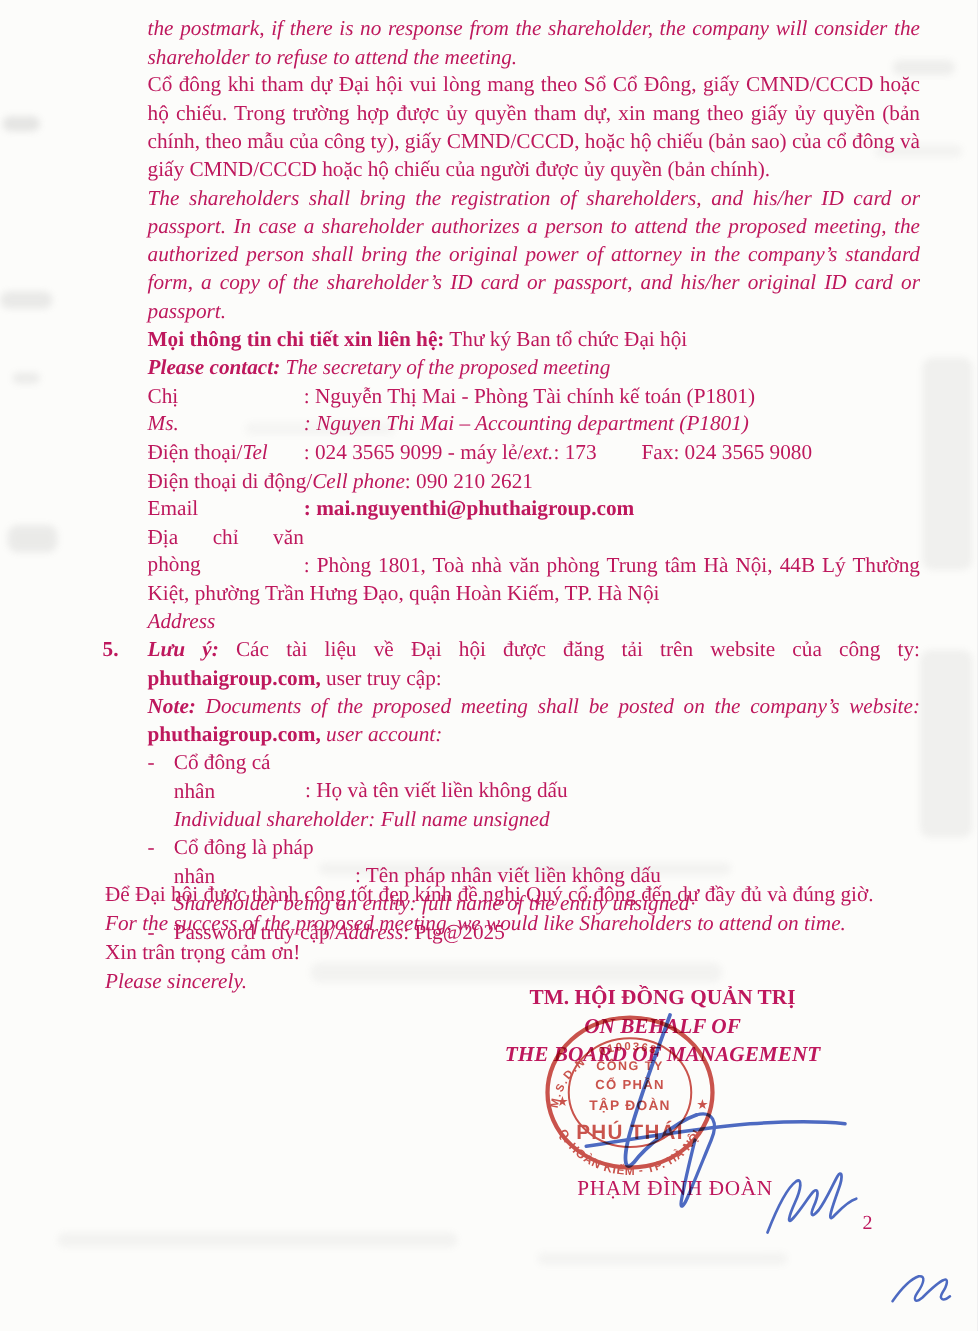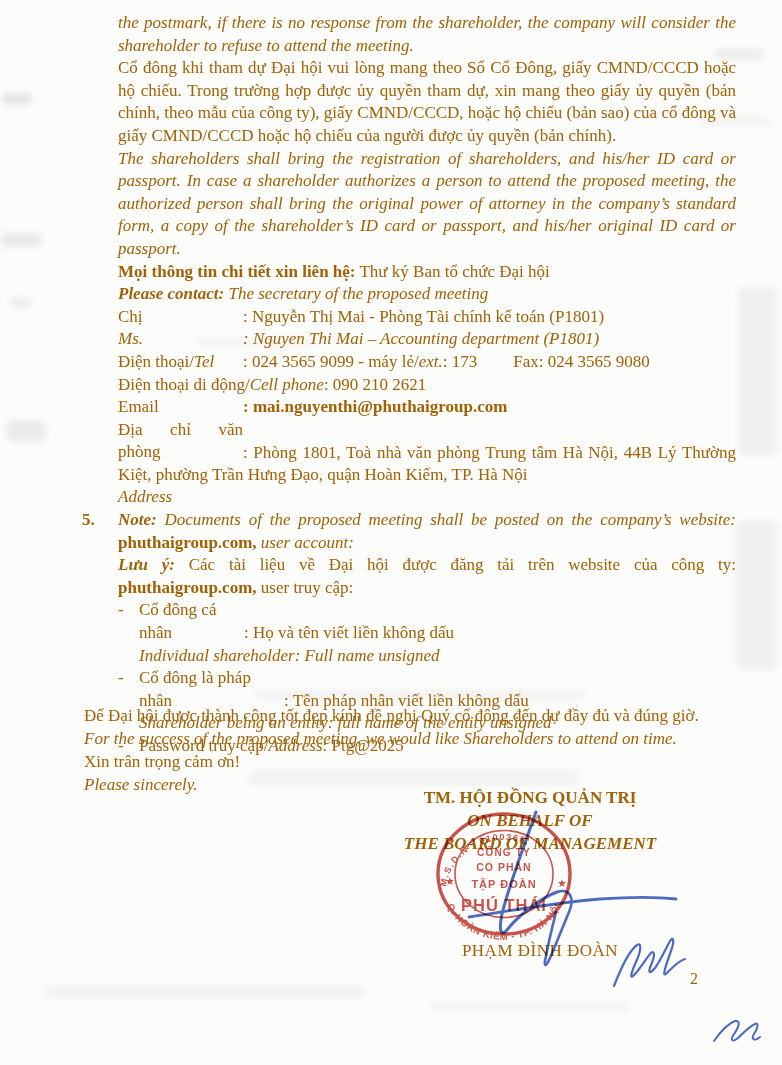--- a/index.html
+++ b/index.html
@@ -1,20 +1,20 @@
 <!DOCTYPE html>
 <html><head>
 <meta charset="utf-8">
 <style>
   html,body { margin:0; padding:0; background:#e8e8e8; }
   .page {
     position:relative; width:782px; height:1065px; margin:0 auto;
     background:#fcfcfa; overflow:hidden;
     font-family:"Liberation Serif","DejaVu Serif",serif;
-    color:#a16207; font-size:17px;
+    color:#be185d; font-size:17px;
   }
   .doc { position:absolute; left:118px; top:12px; width:618px; line-height:22.6px; }
   .doc p { margin:0; }
   .jus { text-align:justify; }
   .it { font-style:italic; }
   .b  { font-weight:bold; }
   .crow { display:flex; margin:0; }
   .clabel { display:inline-block; width:125px; flex:none; }
   .cvalue { flex:1; }
   .clabel-inline { display:inline-block; width:125px; }
@@ -81,22 +81,22 @@
       <span class="clabel">Email</span>
       <span class="cvalue b">: mai.nguyenthi@phuthaigroup.com</span>
     </div>
     <p class="jus"><span class="clabel-inline">Địa chỉ văn phòng</span><span>: Phòng 1801, Toà nhà văn phòng Trung tâm Hà Nội, 44B Lý Thường Kiệt, phường Trần Hưng Đạo, quận Hoàn Kiếm, TP. Hà Nội</span></p>
     <div class="crow it">
       <span class="clabel">Address</span>
     </div>
 
     <div class="item5">
       <span class="inum">5.</span>
+      <p class="jus"><b class="it">Lưu ý:</b><span> Các tài liệu về Đại hội được đăng tải trên website của công ty: </span><b>phuthaigroup.com,</b><span> user truy cập:</span></p>
       <p class="jus it"><b>Note:</b><span> Documents of the proposed meeting shall be posted on the company’s website: </span><b style="font-style:normal">phuthaigroup.com,</b><span> user account:</span></p>
-      <p class="jus"><b class="it">Lưu ý:</b><span> Các tài liệu về Đại hội được đăng tải trên website của công ty: </span><b>phuthaigroup.com,</b><span> user truy cập:</span></p>
 
       <div class="bullet">
         <span class="bdash">-</span>
         <div class="bbody">
           <p><span class="blabel-1">Cổ đông cá nhân</span><span>: Họ và tên viết liền không dấu</span></p>
           <p class="it">Individual shareholder: Full name unsigned</p>
         </div>
       </div>
       <div class="bullet">
         <span class="bdash">-</span>

